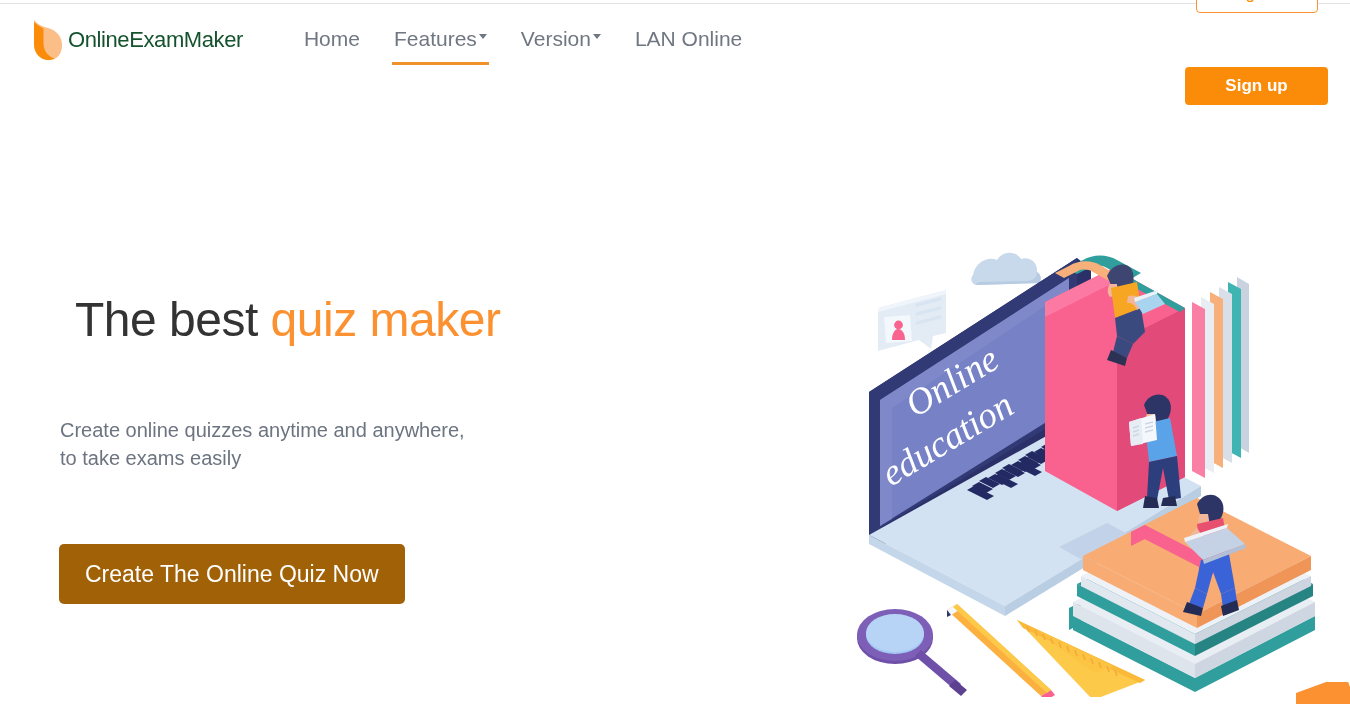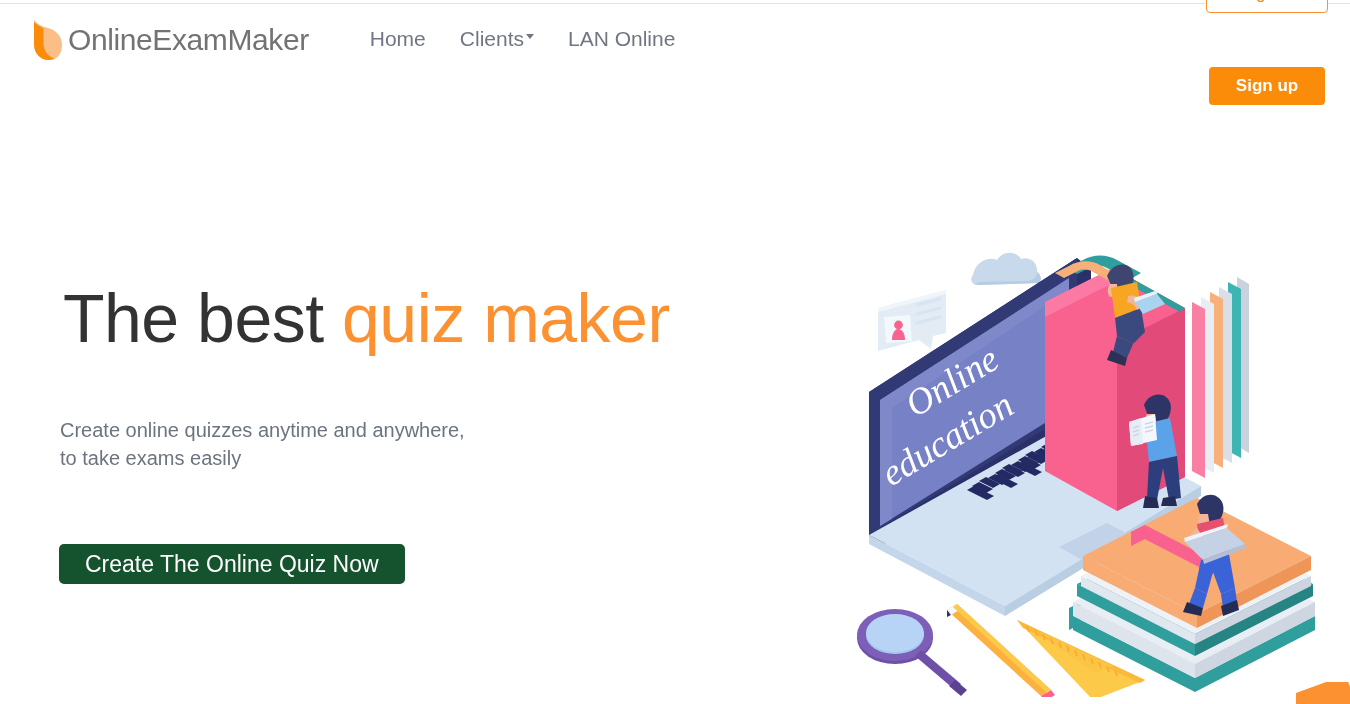--- a/index.html
+++ b/index.html
@@ -52,22 +52,22 @@
     flex: 0 0 auto;
     text-decoration: none;
   }
   .logo-mark {
     width: 34px;
     height: 44px;
     display: block;
     flex: 0 0 auto;
   }
   .logo-text {
-    font-size: 30px;
-    color: #737373;
+    font-size: 22px;
+    color: #14532d;
     letter-spacing: -0.4px;
     white-space: nowrap;
     font-weight: 400;
   }
 
   .nav {
     display: flex;
     align-items: center;
     margin-left: 44px;
     gap: 0px;
@@ -120,21 +120,21 @@
     font-size: 17px;
     font-family: inherit;
     cursor: pointer;
     display: flex;
     align-items: center;
     justify-content: center;
     padding: 0;
   }
   .btn-signup {
     box-sizing: border-box;
-    width: 116px;
+    width: 143px;
     height: 38px;
     border: none;
     border-radius: 4px;
     background: #fb8c09;
     color: #ffffff;
     font-size: 17px;
     font-family: inherit;
     font-weight: 700;
     cursor: pointer;
     display: flex;
@@ -145,22 +145,22 @@
   }
 
   
   .hero-copy {
     position: absolute;
     left: 59px;
     top: 280px;
     width: 640px;
   }
   .hero-title {
-    margin: 4px;
-    font-size: 68px;
+    margin: 16px;
+    font-size: 48px;
     font-weight: 400;
     line-height: 1.0;
     color: #333333;
     letter-spacing: -0.5px;
     white-space: nowrap;
   }
   .hero-title .accent { color: #fb9130; }
 
   .hero-sub {
     margin: 0;
@@ -171,25 +171,25 @@
     line-height: 28px;
     color: #6c7480;
     white-space: pre-line;
   }
 
   .btn-cta {
     position: absolute;
     top: 264px;
     left: 0px;
     box-sizing: border-box;
-    height: 40px;
+    height: 60px;
     padding: 0 26px;
     border: none;
     border-radius: 5px;
-    background: #14532d;
+    background: #a16207;
     color: #ffffff;
     font-size: 23px;
     font-family: inherit;
     cursor: pointer;
     display: flex;
     align-items: center;
     justify-content: center;
   }
 
   
@@ -238,22 +238,26 @@
         <path d="M4 2 C4 2 4 22 4 26 C4 36 11 42 19 42 C27 42 32 36 32 27 C32 18 26 12 18 10 C12 8.5 7 6 4 2 Z" fill="#fbbe86"></path>
         <path d="M4 4 C4 12 4 22 4 26 C4 36 11 42 18.5 42 C22 42 24.5 40.5 24.5 40.5 C17 38 13.5 32 13.5 25 C13.5 18 13.5 12 13.5 10.5 C10 8.5 6.5 6.5 4 4 Z" fill="#fb8c09"></path>
       </svg>
       <span class="logo-text">OnlineExamMaker</span>
     </a>
 
     <nav class="nav">
       <a class="nav-item" href="#">
         <span>Home</span>
       </a>
+      <a class="nav-item active" href="#">
+        <span>Features</span>
+        <i class="caret"></i>
+      </a>
       <a class="nav-item" href="#">
-        <span>Clients</span>
+        <span>Version</span>
         <i class="caret"></i>
       </a>
       <a class="nav-item" href="#">
         <span>LAN Online</span>
       </a>
     </nav>
 
     <div class="header-actions">
       <button class="btn-signin">Sign in</button>
       <button class="btn-signup">Sign up</button>

